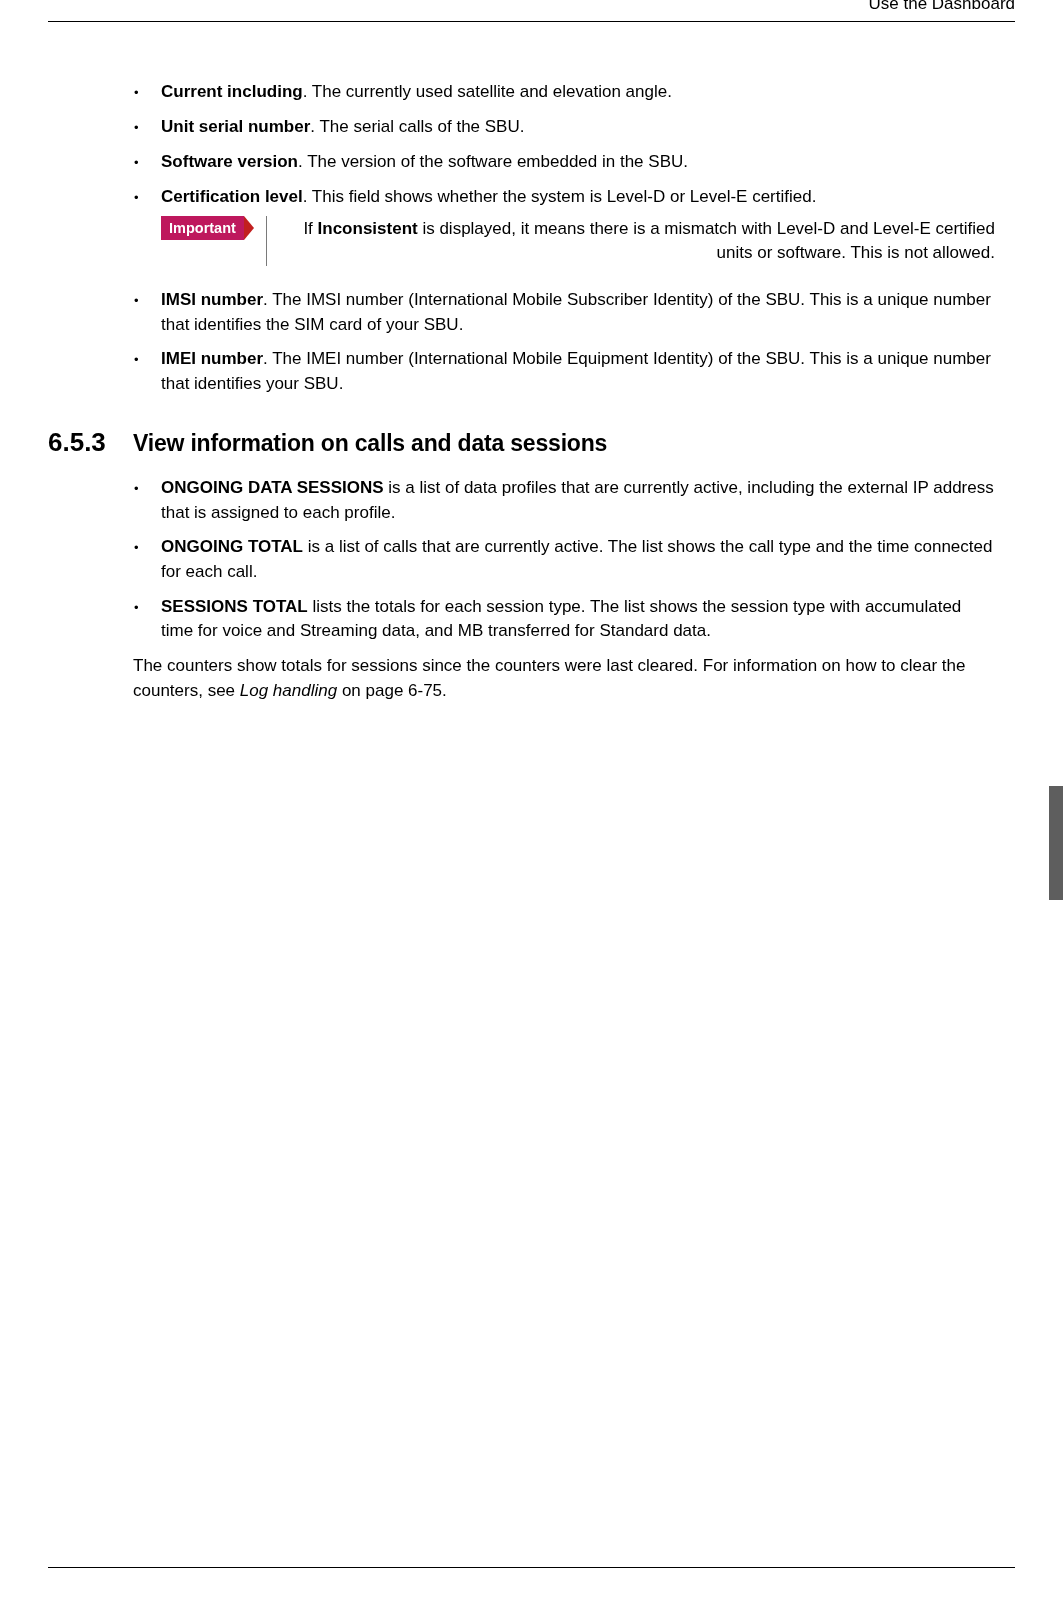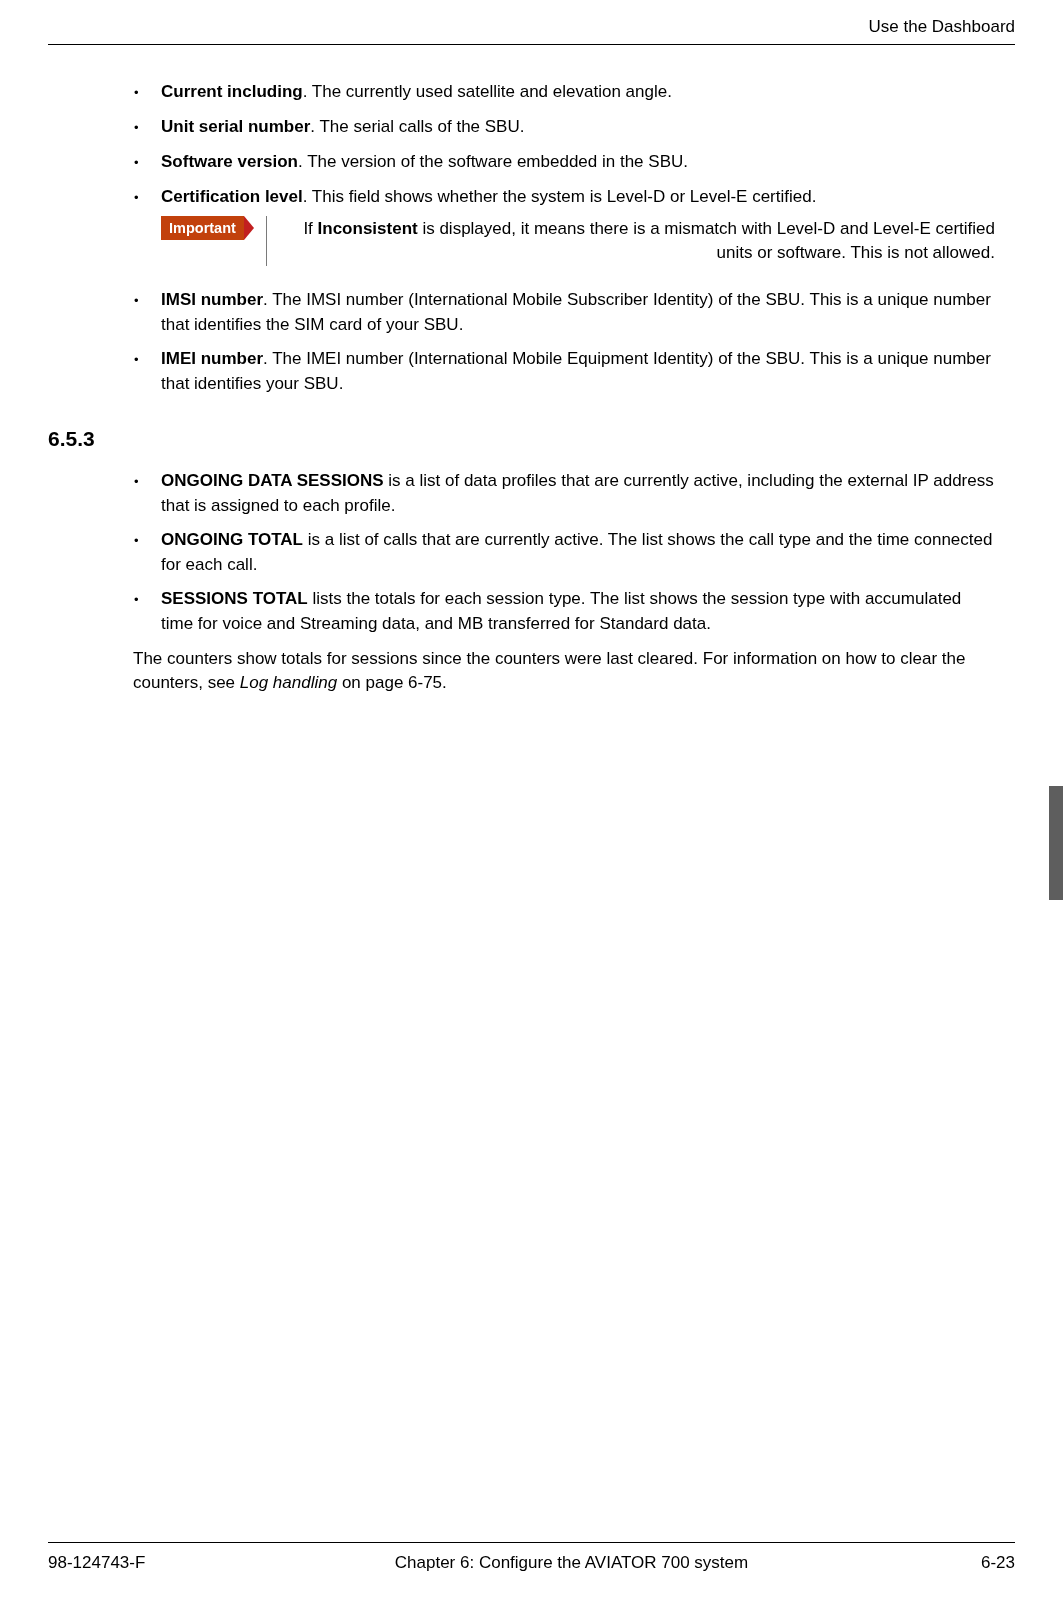--- a/index.html
+++ b/index.html
@@ -12,21 +12,21 @@
       line-height: 1.45;
     }
     .page {
       position: absolute;
       left: 48px;
       right: 48px;
       top: 0;
       bottom: 0;
     }
     .header {
-      height: 45px;
+      height: 22px;
       border-bottom: 1.5px solid #000;
       display: flex;
       justify-content: flex-end;
       align-items: flex-end;
       padding-bottom: 4px;
     }
     .header-title { font-size: 17px; }
     .content {
       position: absolute;
       left: 0;
@@ -48,21 +48,21 @@
     }
     .li-body { flex: 1; }
     .bold { font-weight: 700; }
     .callout {
       display: flex;
       align-items: flex-start;
       margin: 6px 0 12px 0;
     }
     .callout-tag {
       position: relative;
-      background: #c2410c;
+      background: #be185d;
       color: #fff;
       font-weight: 700;
       font-size: 14.5px;
       padding: 3px 8px 3px 8px;
       height: 24px;
       line-height: 18px;
       margin-right: 8px;
       flex: 0 0 auto;
     }
     .callout-tag::after {
@@ -87,21 +87,21 @@
       padding-top: 1px;
       text-align: right;
     }
     .section {
       display: flex;
       align-items: baseline;
       margin: 28px 0 14px 0;
     }
     .section-num {
       width: 85px;
-      font-size: 21px;
+      font-size: 26px;
       font-weight: 700;
     }
     .section-title {
       font-size: 23px;
       font-weight: 700;
       letter-spacing: -0.2px;
     }
     .para {
       margin: 0 20px 12px 85px;
     }
@@ -187,20 +187,21 @@
       <div class="li">
         <div class="bullet">•</div>
         <div class="li-body">
           <span class="bold">IMEI number</span><span>.</span><span> The IMEI number (International Mobile Equipment Identity) of the SBU. This is a unique number that identifies your SBU.</span>
         </div>
       </div>
     </div>
 
     <div class="section">
       <div class="section-num">6.5.3</div>
+      <div class="section-title">View information on calls and data sessions</div>
     </div>
 
 
     <div class="list1">
       <div class="li">
         <div class="bullet">•</div>
         <div class="li-body">
           <span class="bold">ONGOING DATA SESSIONS</span><span> is a list of data profiles that are currently active, including the external IP address that is assigned to each profile.</span>
         </div>
       </div>
@@ -219,20 +220,15 @@
     </div>
 
     <div class="para">
       <span>The counters show totals for sessions since the counters were last cleared. For information on how to clear the counters, see </span><span class="ref-italic">Log handling</span><span> on page 6-75.</span>
     </div>
 
   </div>
 
   <div class="footer">
     <div class="footer-rule"></div>
-    <div class="footer-row">
-      <div class="footer-left">98-124743-F</div>
-      <div class="footer-center">Chapter 6:  Configure the AVIATOR 700 system</div>
-      <div class="footer-right">6-23</div>
-    </div>
   </div>
 
 </div>
 
 </body></html>

